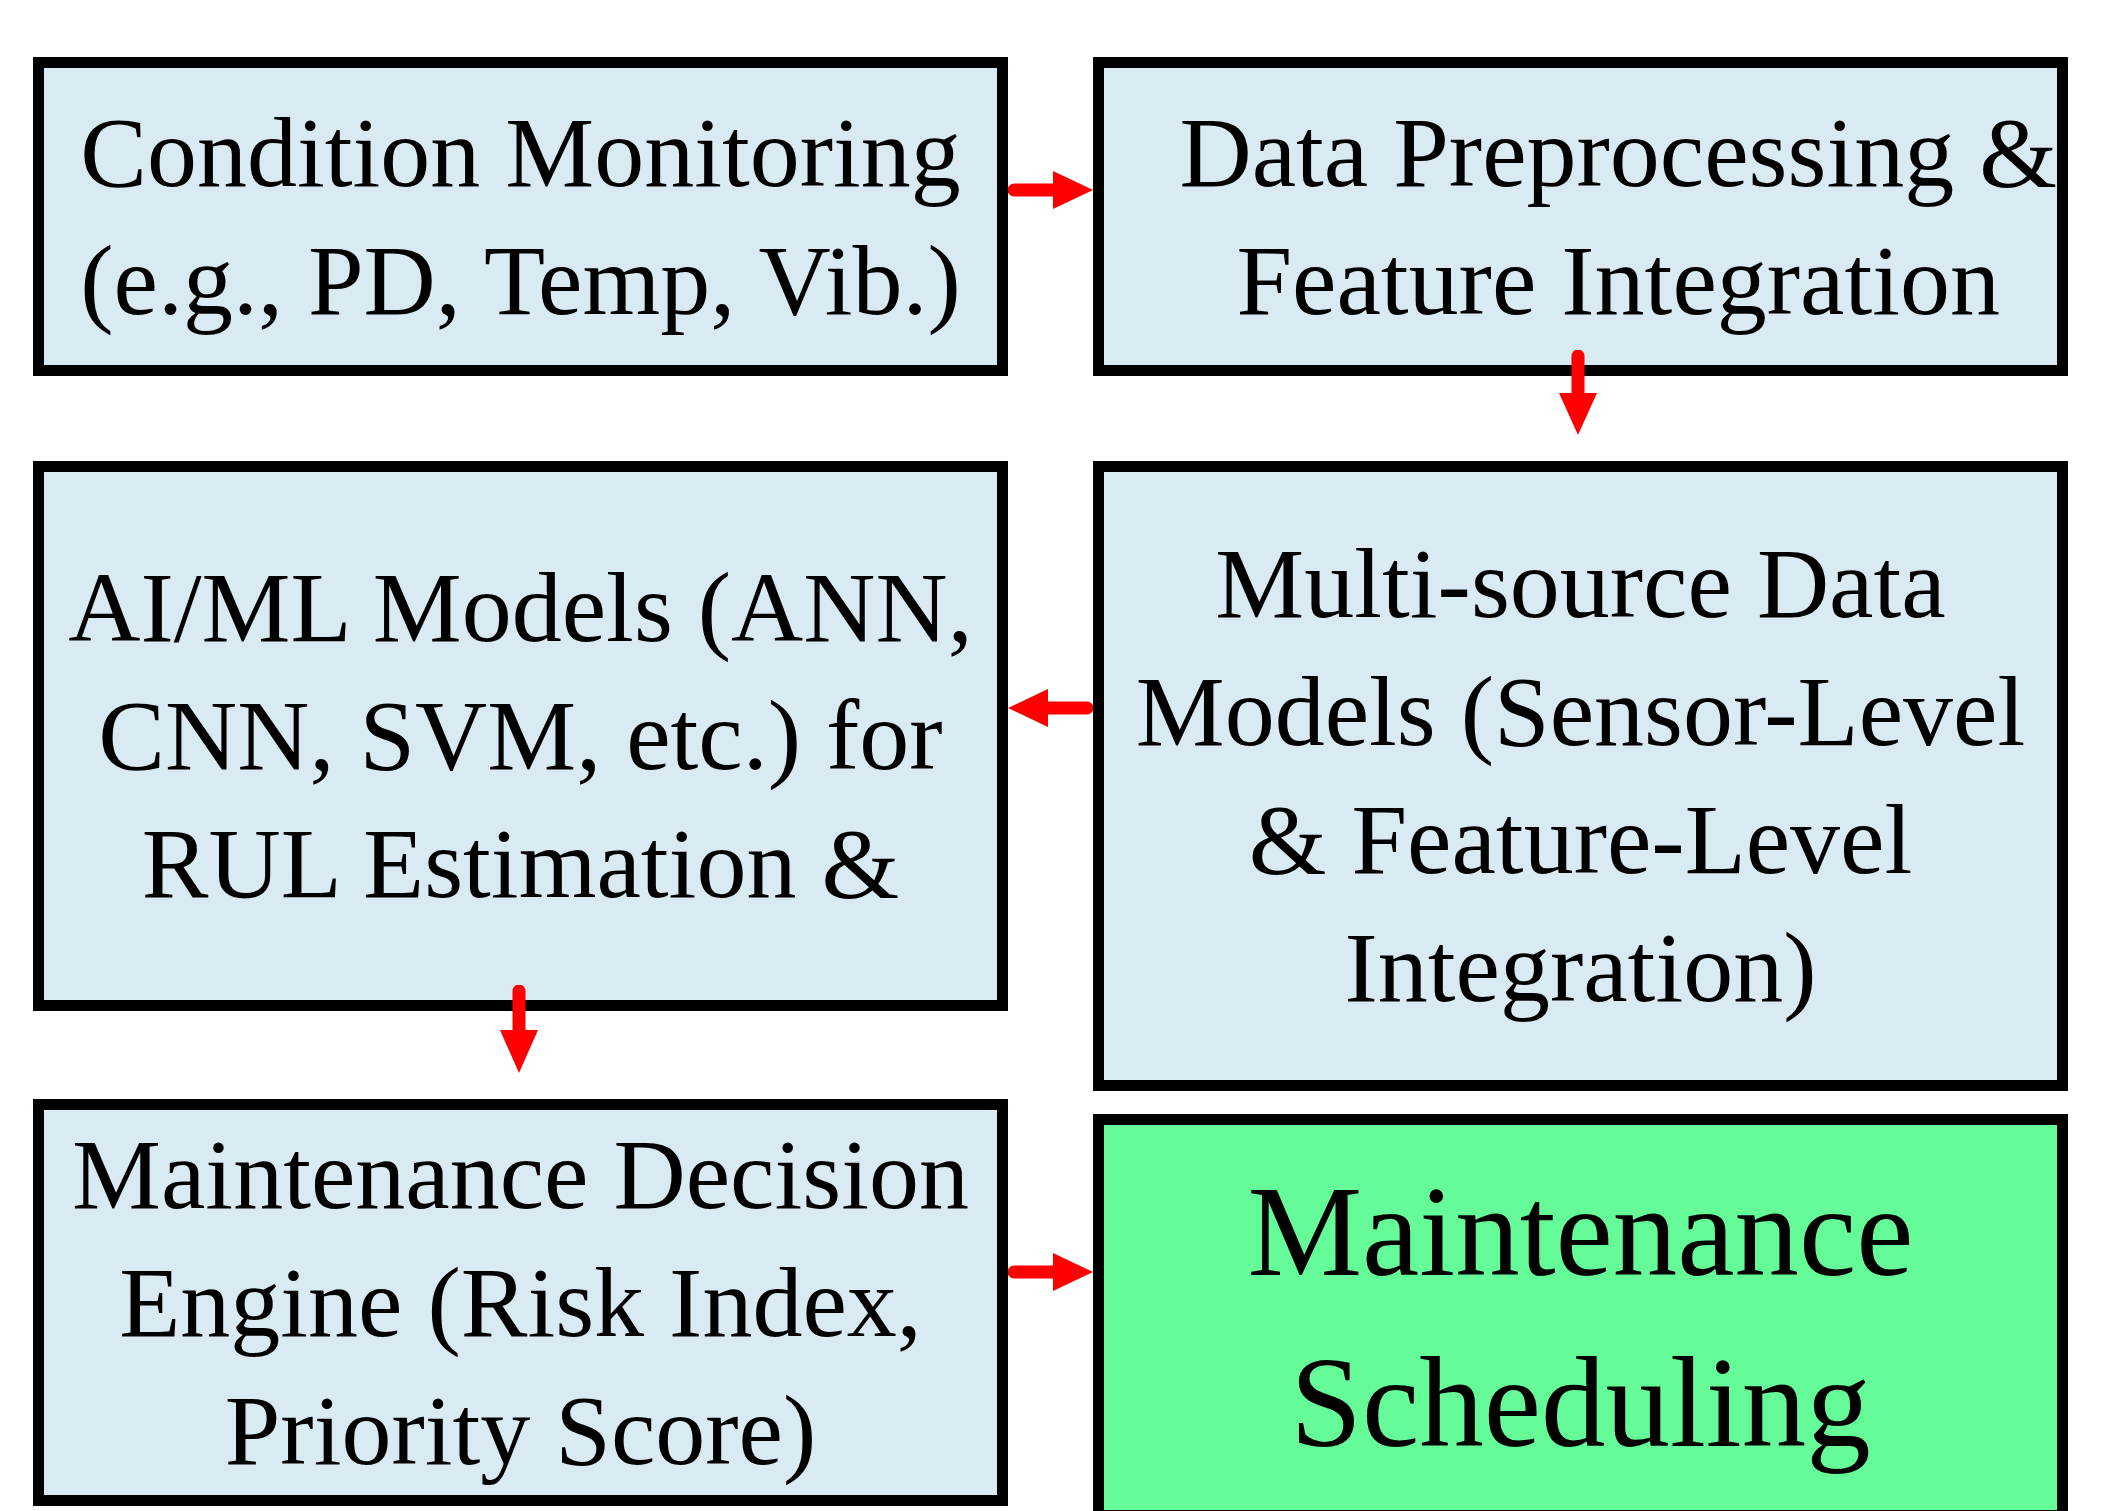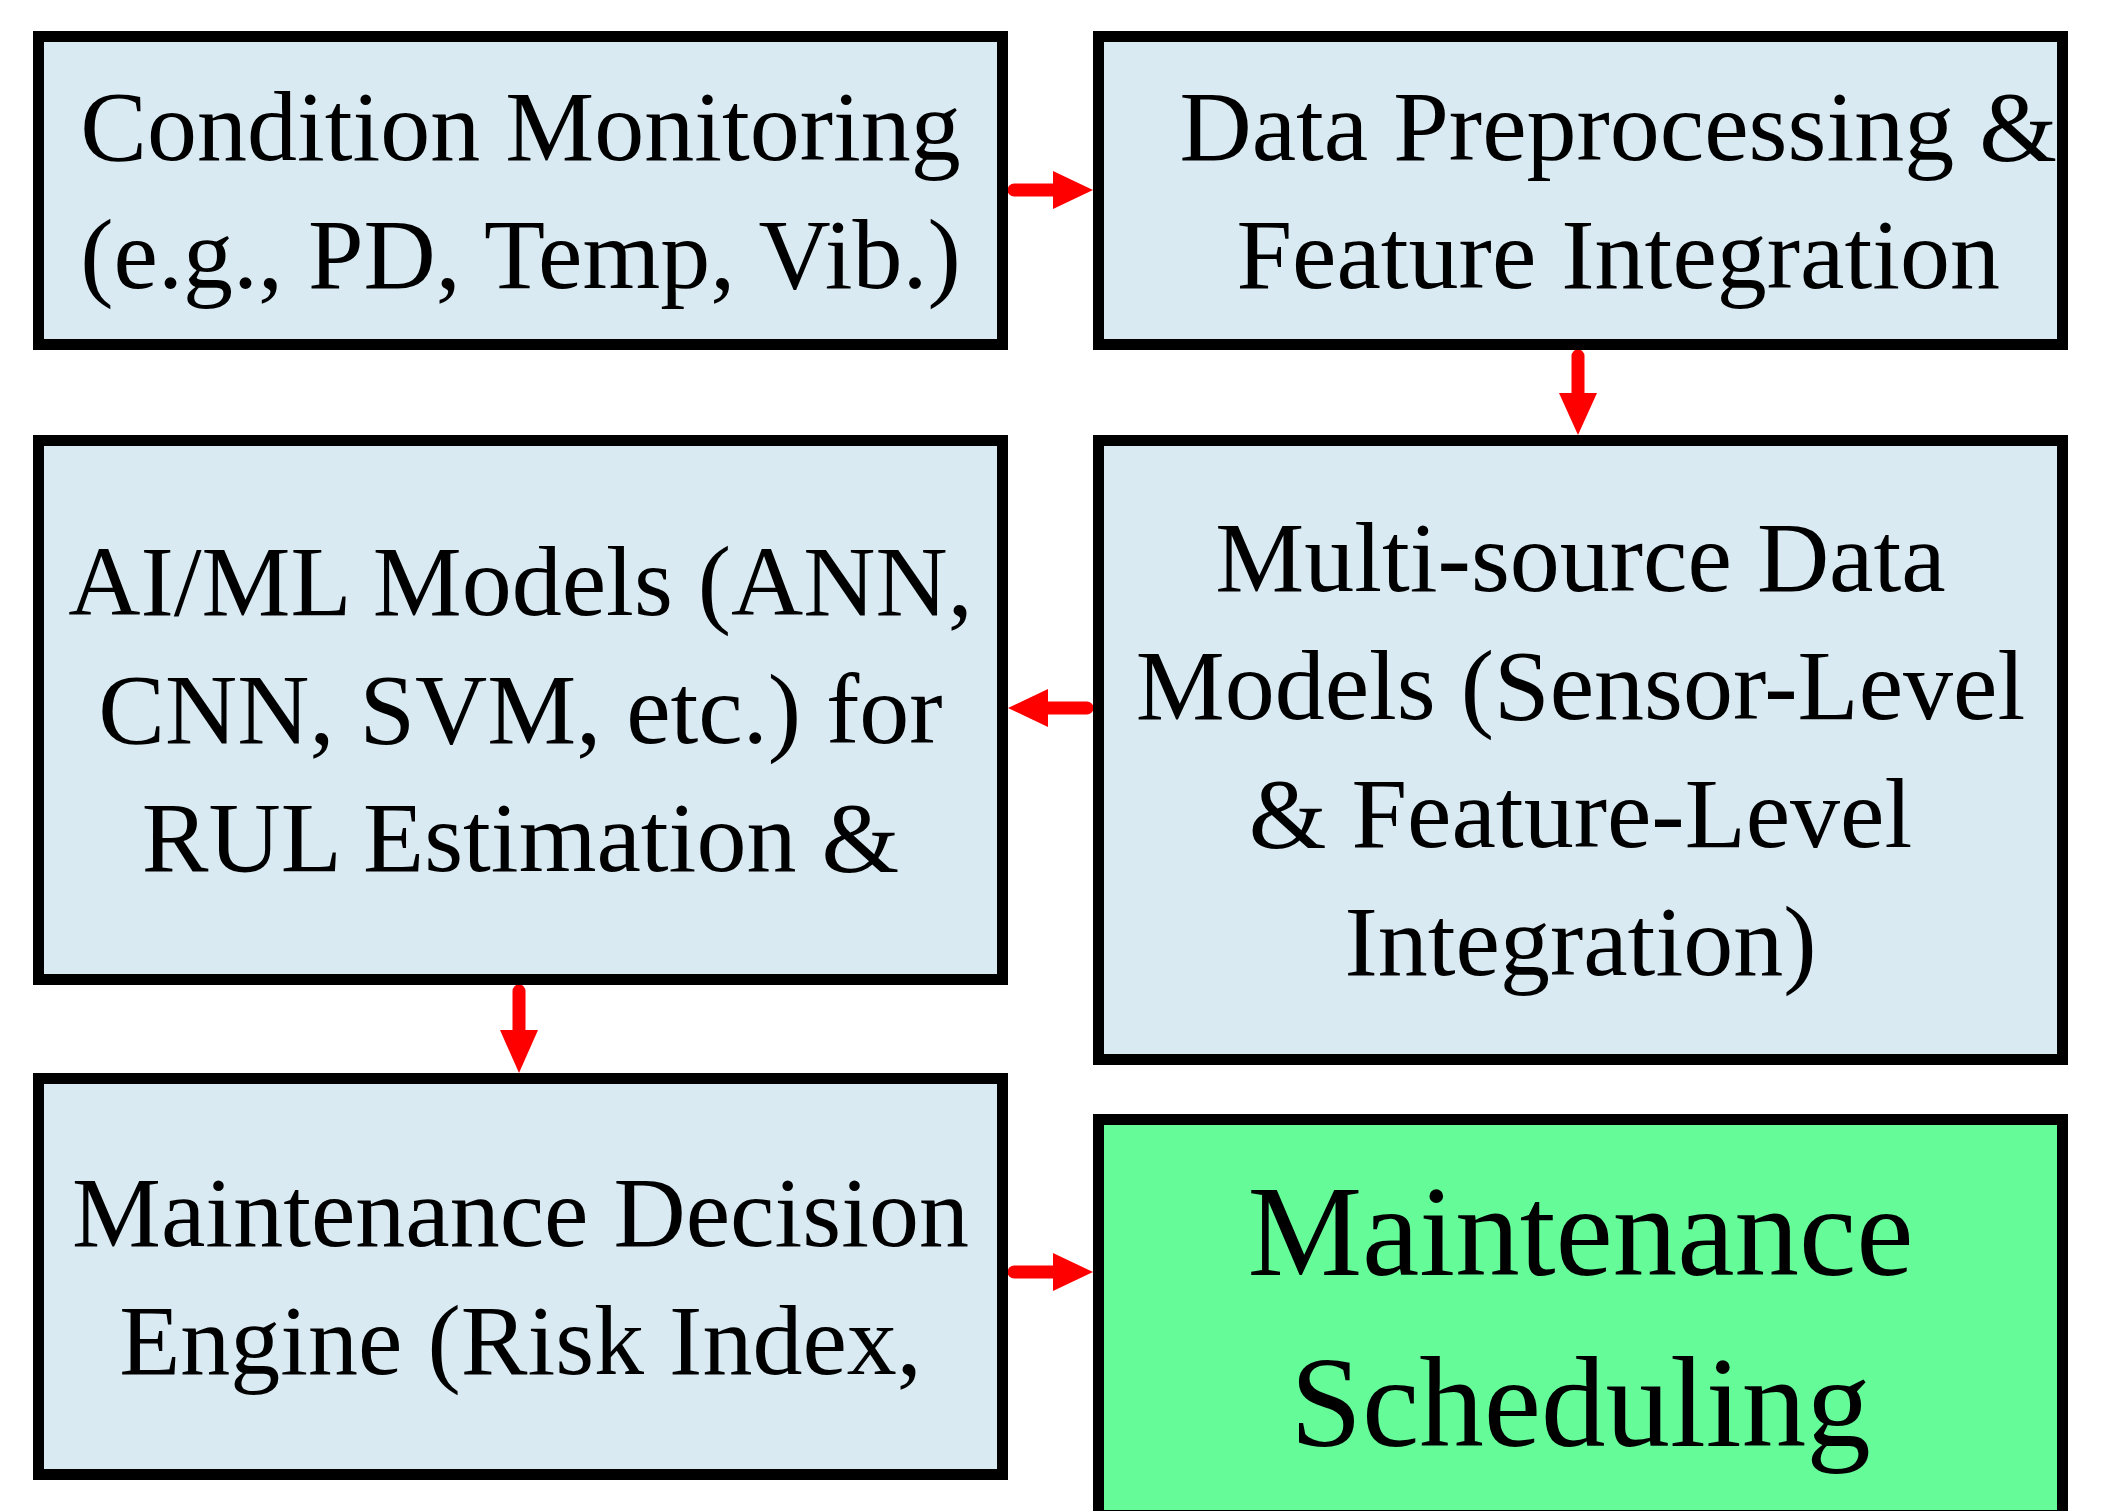--- a/index.html
+++ b/index.html
@@ -18,21 +18,21 @@
   }
   .box {
     position: absolute;
     box-sizing: border-box;
     border: 11px solid var(--border-color, #000000);
     display: flex;
     align-items: center;
     justify-content: center;
     text-align: center;
   }
-  .box.blue  { background: var(--fill-blue,  #d9eaf3); }
+  .box.blue  { background: var(--fill-blue,  #d9eaf3); margin-top: 26px; }
   .box.green { background: var(--fill-green, #66fb99); }
   .box-text {
     font-size: 100px;
     line-height: 1.28;
     white-space: nowrap;
   }
   .box.green .box-text {
     font-size: 129px;
     line-height: 1.32;
   }
@@ -76,20 +76,21 @@
       <span class="line">Models (Sensor-Level</span>
       <span class="line">&amp; Feature-Level</span>
       <span class="line">Integration)</span>
     </div>
   </div>
 
   <div class="box blue" style="left:33px; top:1073px; width:975px; height:407px;">
     <div class="box-text">
       <span class="line">Maintenance Decision</span>
       <span class="line">Engine (Risk Index,</span>
+      <span class="line">Priority Score)</span>
     </div>
   </div>
 
   <div class="box green" style="left:1093px; top:1073px; width:975px; height:407px;margin-top:41px;">
     <div class="box-text">
       <span class="line">Maintenance</span>
       <span class="line">Scheduling</span>
     </div>
   </div>
 

